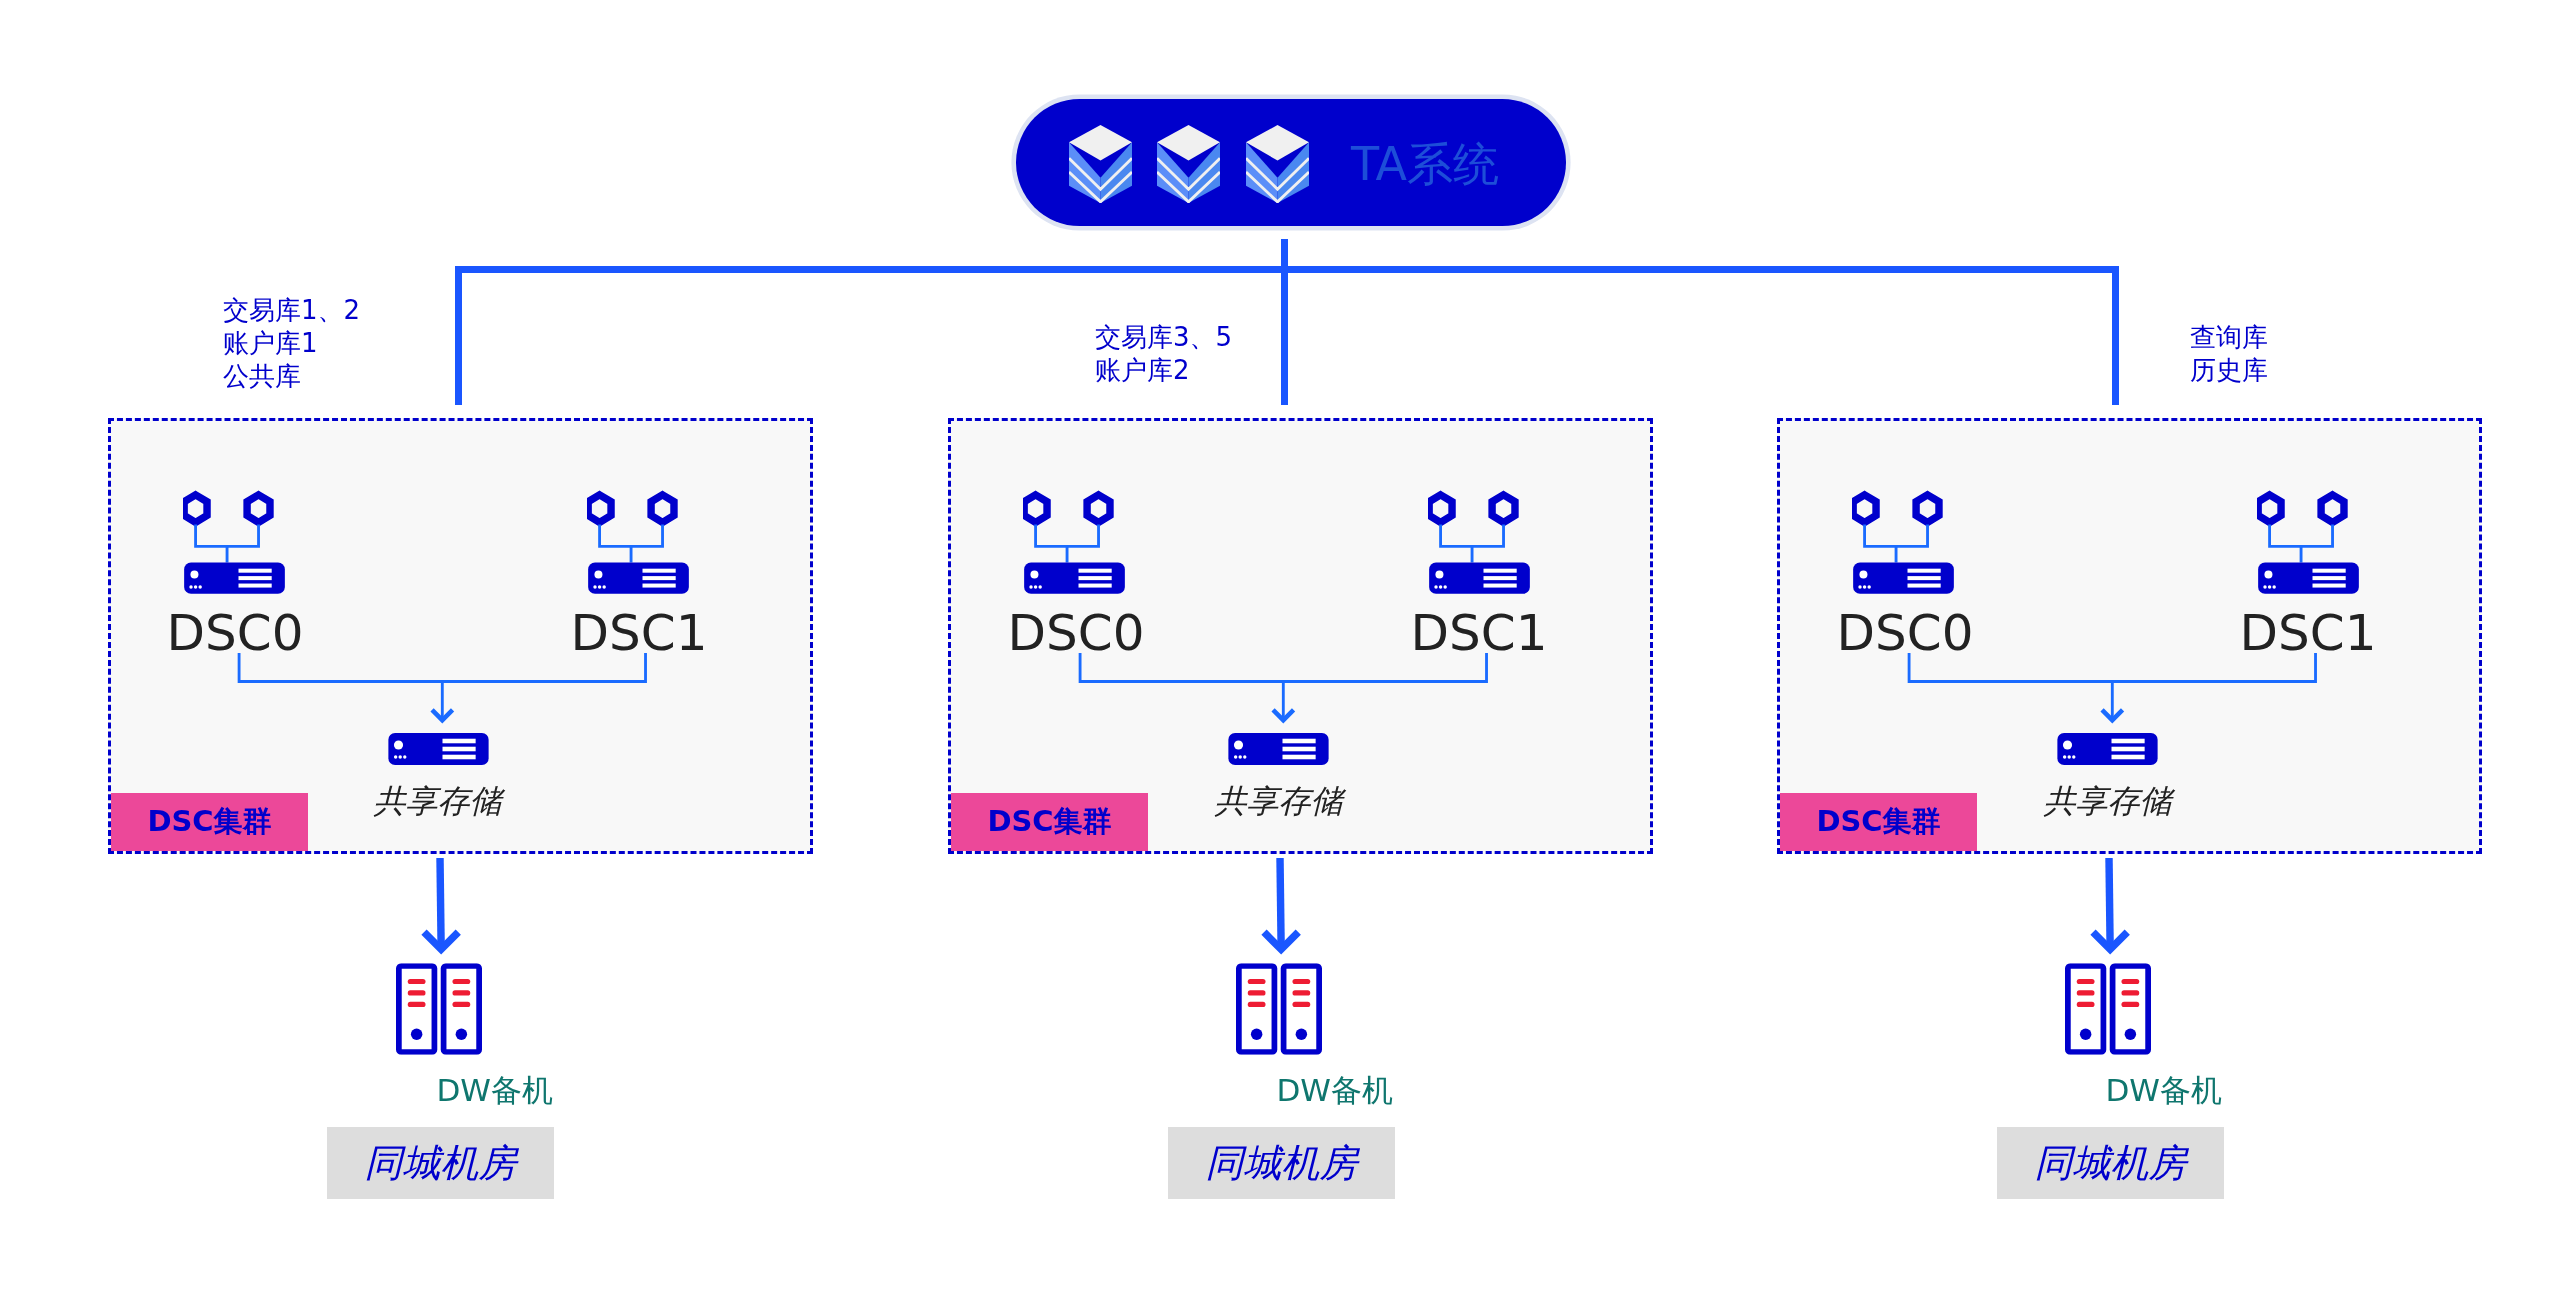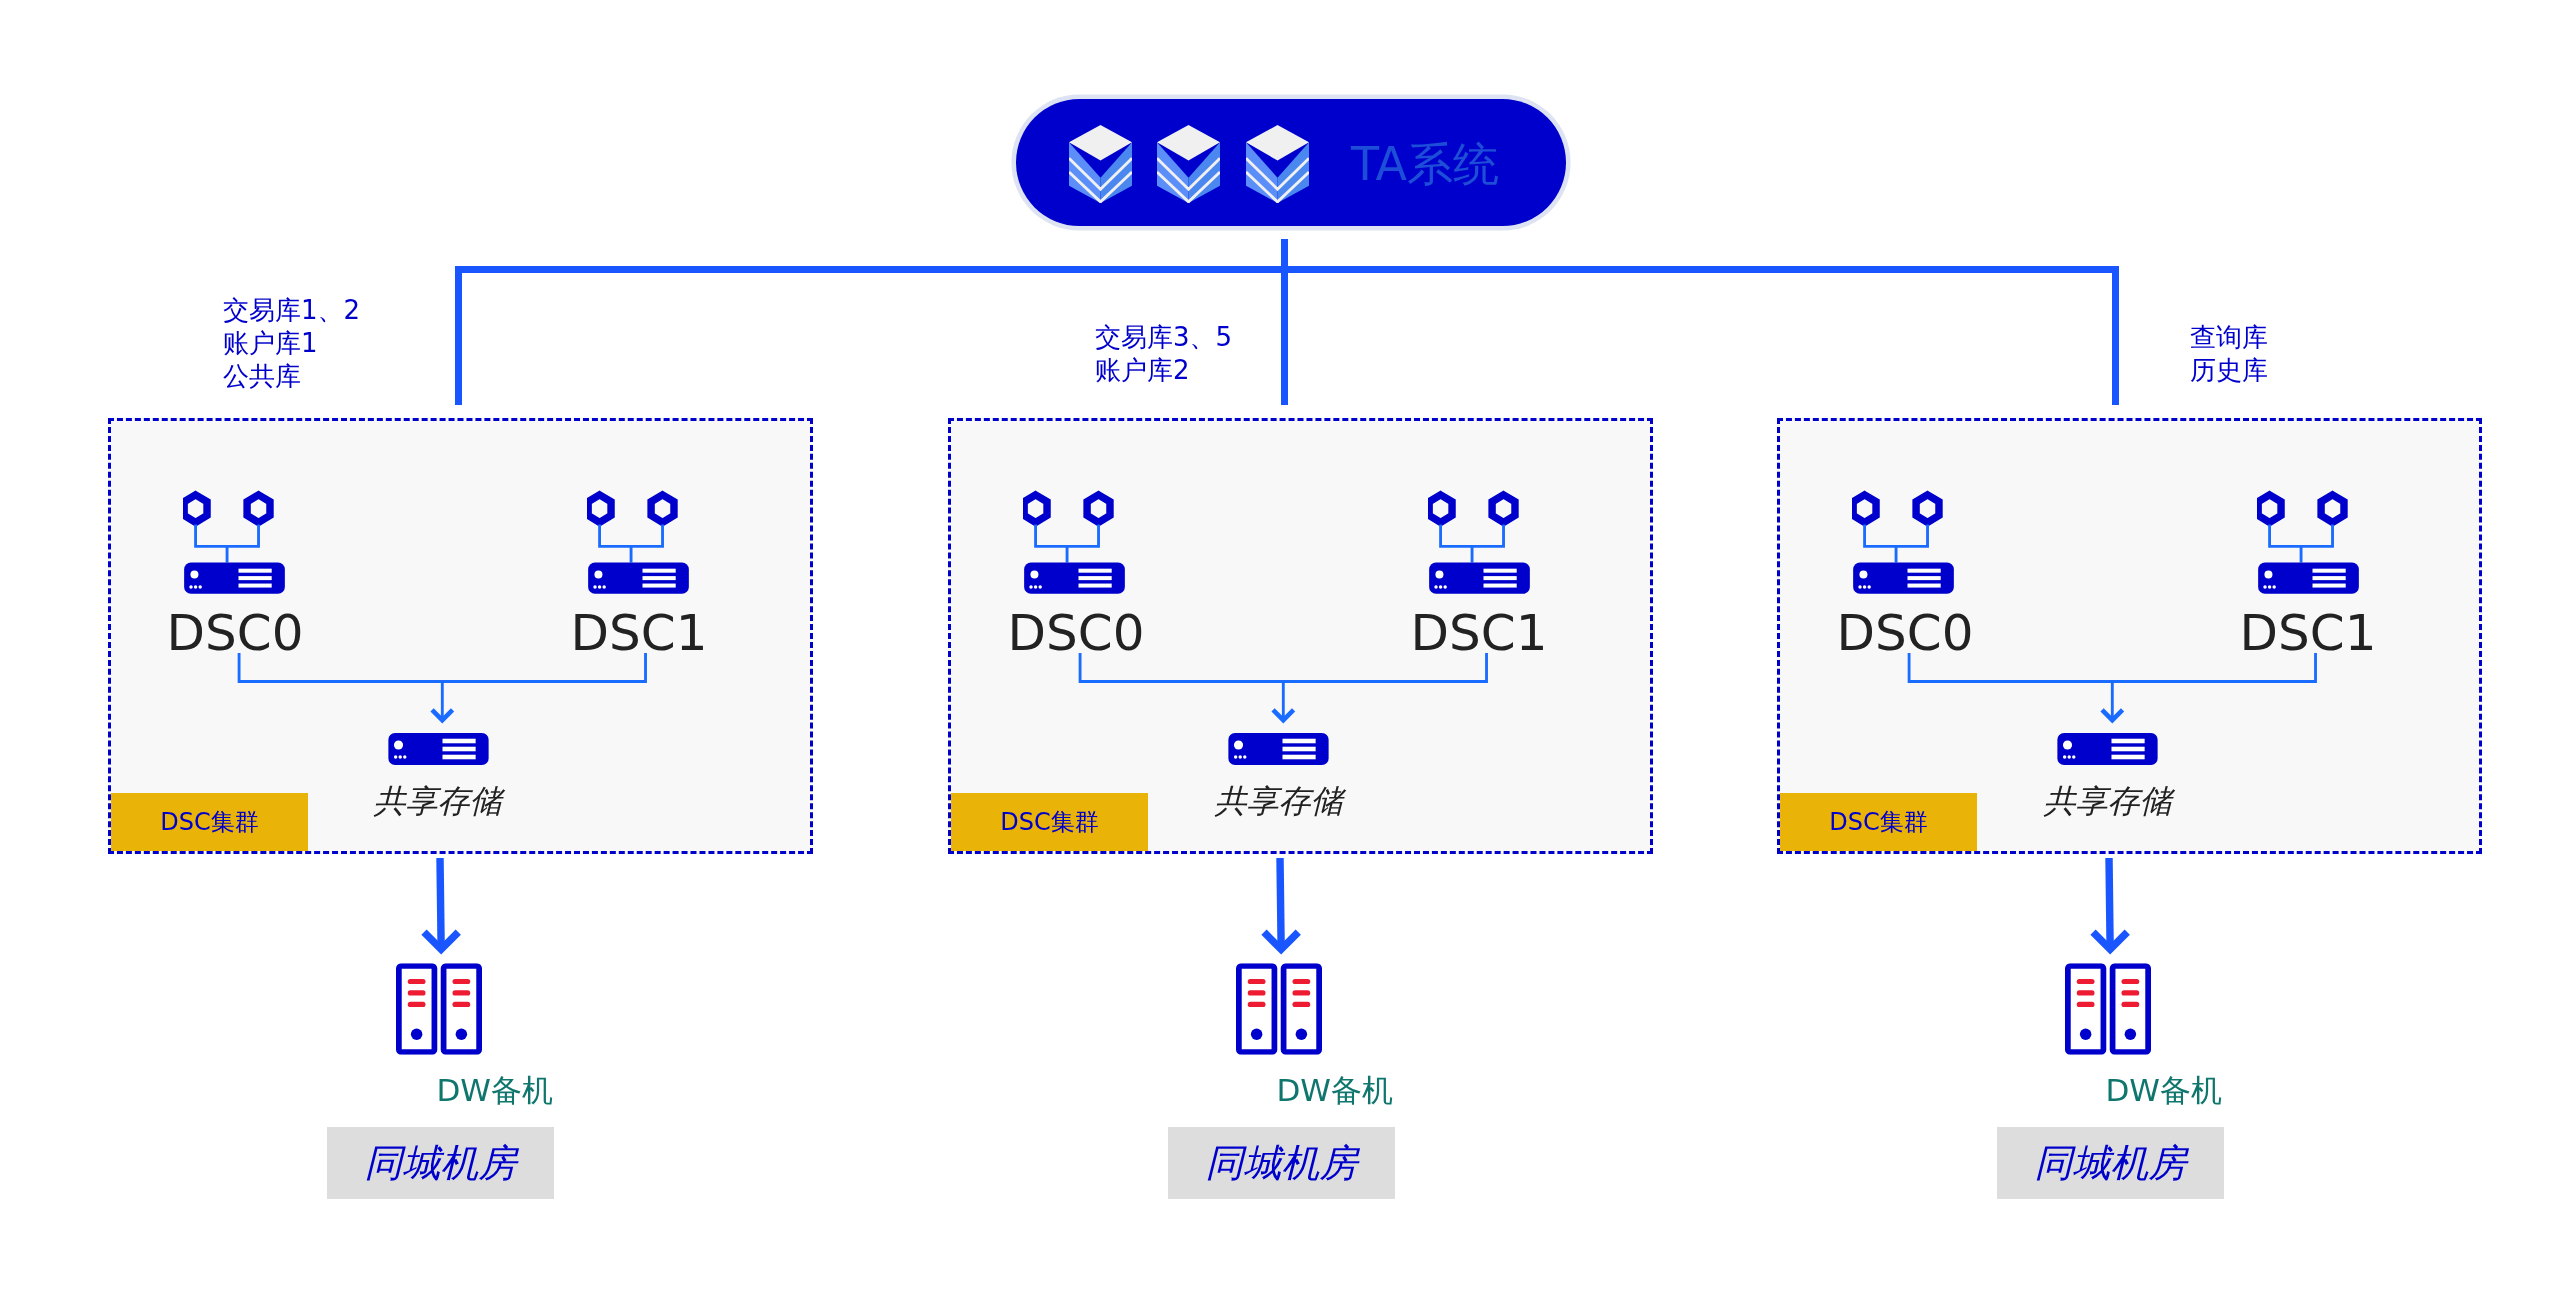--- a/index.html
+++ b/index.html
@@ -14,22 +14,22 @@
   .stack { width:63px; height:78px; }
 
   
   .line { background:#1a56ff; }
 
   
   .dblabel { color:#0000cc; font-size:26px; line-height:33px; white-space:pre; }
 
   
   .cluster { border:3.4px dashed #0000cc; background:#f8f8f8; box-sizing:border-box; }
-  .cluster-tag { background:#eab308; color:#0000cc; font-size:24px; display:flex;
-                 align-items:center; justify-content:center; }
+  .cluster-tag { background:#ec4899; color:#0000cc; font-size:29px; display:flex;
+                 align-items:center; justify-content:center;font-weight:bold; }
   .node-label { font-size:50px; color:#222222; text-align:center; width:172px; }
   .storage-label { font-size:32px; color:#222222; text-align:center; width:229px;font-style:italic; }
 
   .dw-label { font-size:31px; color:#0f766e; text-align:right; width:229px; }
   .room { background:#dddddd; color:#0000cc; font-size:38px; display:flex;
           align-items:center; justify-content:center;font-style:italic; }
 </style>
 </head>
 <body>
 

